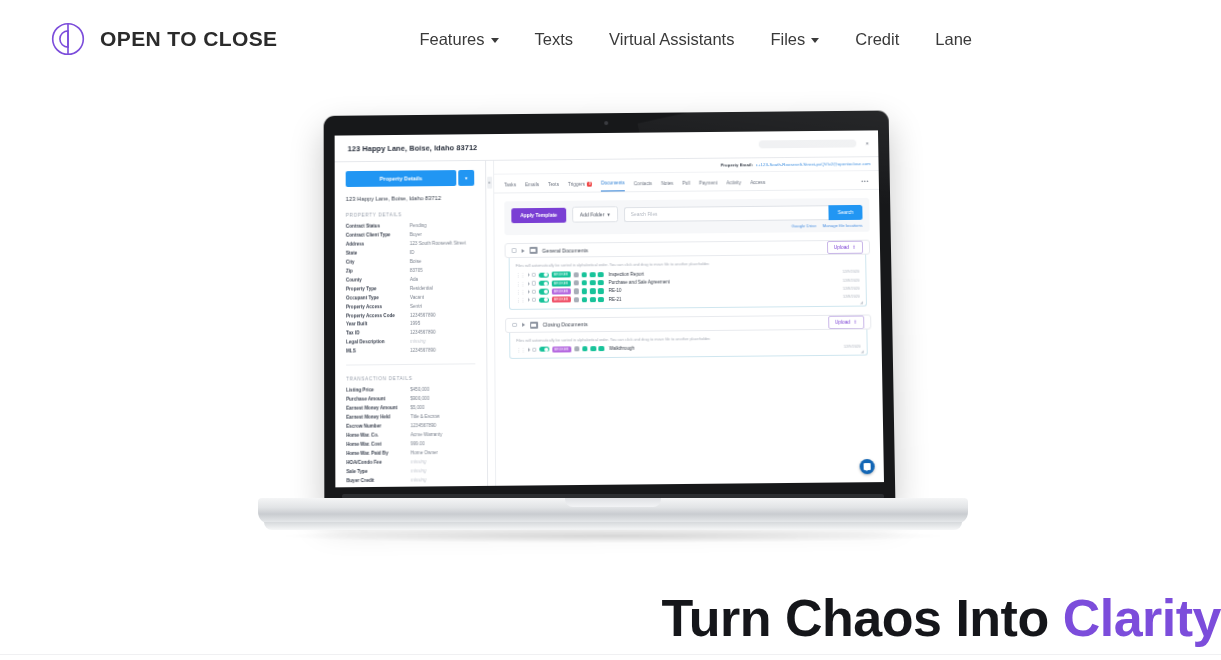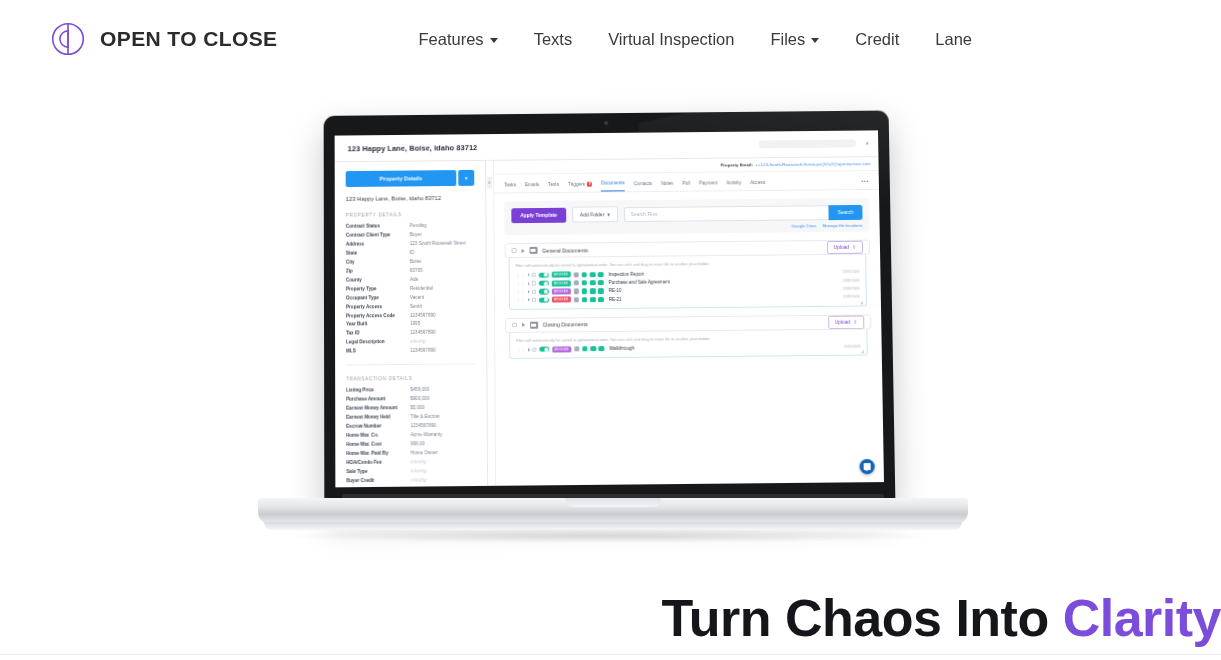--- a/index.html
+++ b/index.html
@@ -300,21 +300,21 @@
     </svg>
     <span class="brand-name">OPEN TO CLOSE</span>
   </div>
 
   <nav class="main-nav">
     <span class="nav-link">
       <span>Features</span>
       <i class="caret"></i>
     </span>
     <span class="nav-link">Texts</span>
-    <span class="nav-link">Virtual Inspection</span>
+    <span class="nav-link">Virtual Assistants</span>
     <span class="nav-link">
       <span>Files</span>
       <i class="caret"></i>
     </span>
     <span class="nav-link">Credit</span>
     <span class="nav-link">Lane</span>
   </nav>
 </div>
 
 <div class="laptop">

